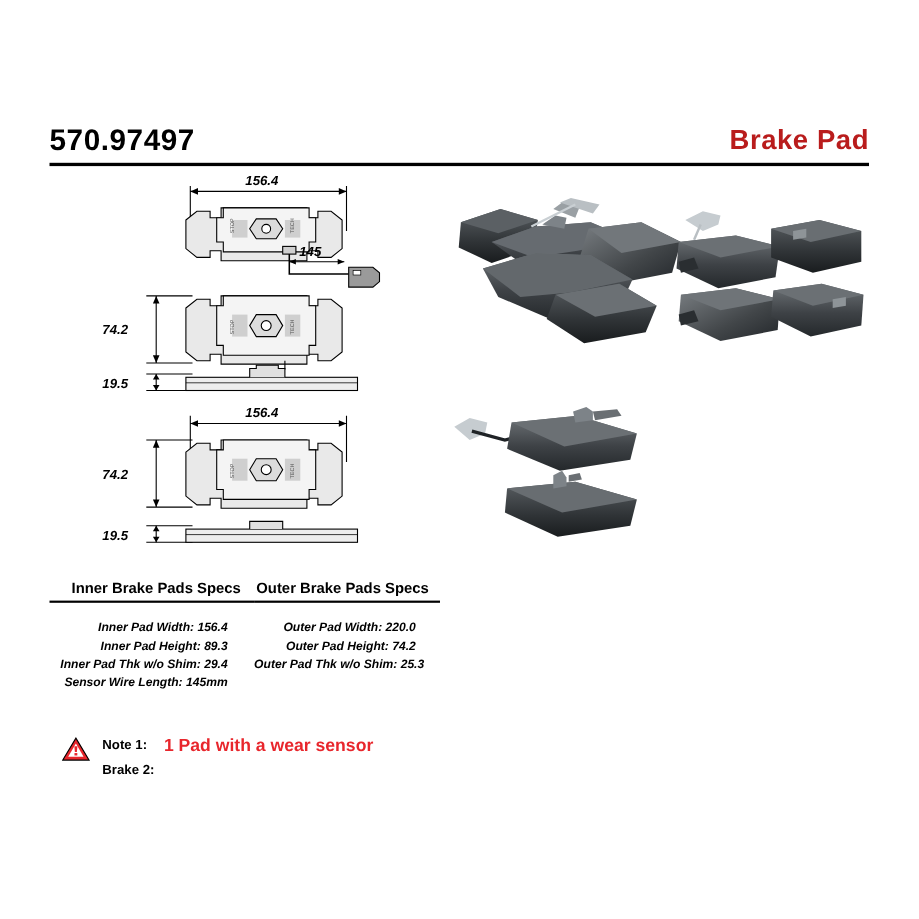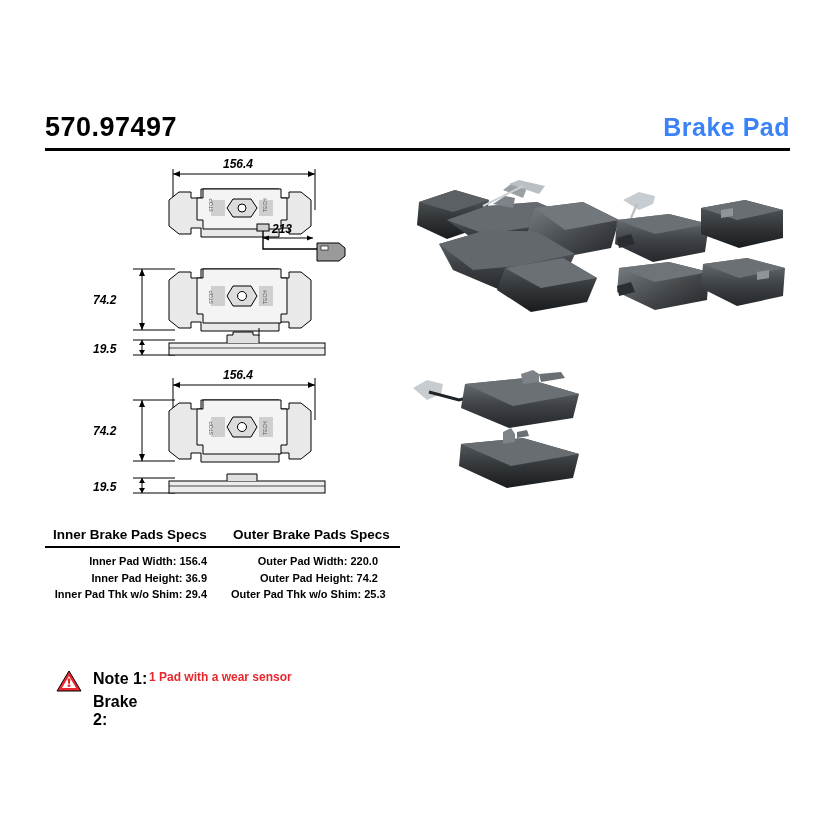--- a/index.html
+++ b/index.html
@@ -42,21 +42,21 @@
   .part-number {
     font-size: 27px;
     font-weight: bold;
     letter-spacing: 0.5px;
     color: #000;
   }
   .product-type {
     font-size: 25px;
     font-weight: bold;
     letter-spacing: 0.5px;
-    color: #3b82f6;
+    color: #b91c1c;
   }
 
   
   .drawing {
     position: absolute;
     left: 45px;
     top: 152px;
     width: 380px;
     height: 370px;
   }
@@ -84,31 +84,32 @@
     top: 524px;
   }
   .spec-title {
     font-size: 13.5px;
     font-weight: bold;
     color: #000;
     padding: 3px 0 4px 0;
     border-bottom: 2px solid #000;
   }
   .spec-rows {
-    margin-top: 5px;
+    margin-top: 15px;
+    font-style: italic;
   }
   .spec-row {
     font-size: 11px;
     font-weight: bold;
     color: #000;
     line-height: 16.5px;
     white-space: nowrap;
   }
   .inner-block { left: 45px; width: 186px; }
-  .inner-block .spec-title { padding-left: 8px; }
+  .inner-block .spec-title { padding-left: 8px; text-align: center; }
   .inner-block .spec-row { text-align: right; padding-right: 24px; }
   .outer-block { left: 231px; width: 169px; }
   .outer-block .spec-title { padding-left: 2px; }
   .outer-block .spec-row { text-align: right; padding-right: 22px; }
 
   
   .notes {
     position: absolute;
     left: 56px;
     top: 670px;
@@ -124,28 +125,28 @@
     height: 22px;
     margin-right: 11px;
     flex: 0 0 26px;
   }
   .warn-spacer {
     width: 26px;
     margin-right: 11px;
     flex: 0 0 26px;
   }
   .note-label {
-    font-size: 16px;
+    font-size: 12px;
     font-weight: bold;
     color: #000;
     width: 56px;
     flex: 0 0 56px;
   }
   .note-text {
-    font-size: 12px;
+    font-size: 16px;
     font-weight: bold;
     color: #e8262c;
   }
   .note-text.empty { color: #000; }
 
   svg { display: block; }
 </style>
 </head>
 <body>
 
@@ -253,21 +254,21 @@
         <line x1="97" y1="326" x2="97" y2="341"></line>
         <path d="M97 326 l-3 5 l6 0 z" fill="#000" stroke="none"></path>
         <path d="M97 341 l-3 -5 l6 0 z" fill="#000" stroke="none"></path>
         <rect x="124" y="329" width="156" height="12" fill="#ededed" stroke="#000"></rect>
         <line x1="124" y1="334" x2="280" y2="334" stroke="#000" stroke-width="0.7"></line>
         <path d="M182 329 l0 -7 l30 0 l0 7" fill="#e0e0e0" stroke="#000"></path>
       </g>
     </svg>
 
     <div class="dim-label" style="left:178px; top:5px;">156.4</div>
-    <div class="dim-label" style="left:227px; top:70px;">213</div>
+    <div class="dim-label" style="left:227px; top:70px;">145</div>
     <div class="dim-label" style="left:48px; top:141px;">74.2</div>
     <div class="dim-label" style="left:48px; top:190px;">19.5</div>
     <div class="dim-label" style="left:178px; top:216px;">156.4</div>
     <div class="dim-label" style="left:48px; top:272px;">74.2</div>
     <div class="dim-label" style="left:48px; top:328px;">19.5</div>
   </div>
 
   <div class="photos">
     <svg width="400" height="350" viewBox="0 0 400 350">
       <defs>
@@ -334,22 +335,23 @@
         <path d="M98 272 l8 -4 l4 6 l0 8 l-12 2 z" fill="#7d8388"></path>
         <path d="M112 272 l10 -2 l2 6 l-12 2 z" fill="#6a6f73"></path>
       </g>
     </svg>
   </div>
 
   <div class="spec-block inner-block">
     <div class="spec-title">Inner Brake Pads Specs</div>
     <div class="spec-rows">
       <div class="spec-row">Inner Pad Width: 156.4</div>
-      <div class="spec-row">Inner Pad Height: 36.9</div>
+      <div class="spec-row">Inner Pad Height: 89.3</div>
       <div class="spec-row">Inner Pad Thk w/o Shim: 29.4</div>
+      <div class="spec-row">Sensor Wire Length: 145mm</div>
     </div>
   </div>
 
   <div class="spec-block outer-block">
     <div class="spec-title">Outer Brake Pads Specs</div>
     <div class="spec-rows">
       <div class="spec-row">Outer Pad Width: 220.0</div>
       <div class="spec-row">Outer Pad Height: 74.2</div>
       <div class="spec-row">Outer Pad Thk w/o Shim: 25.3</div>
     </div>

